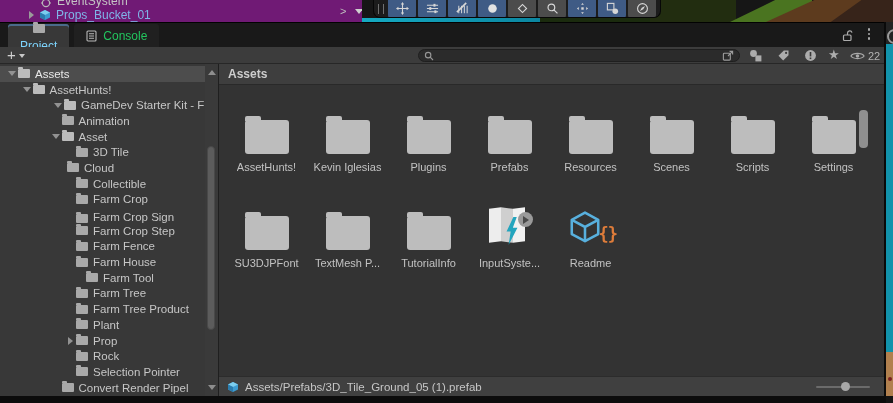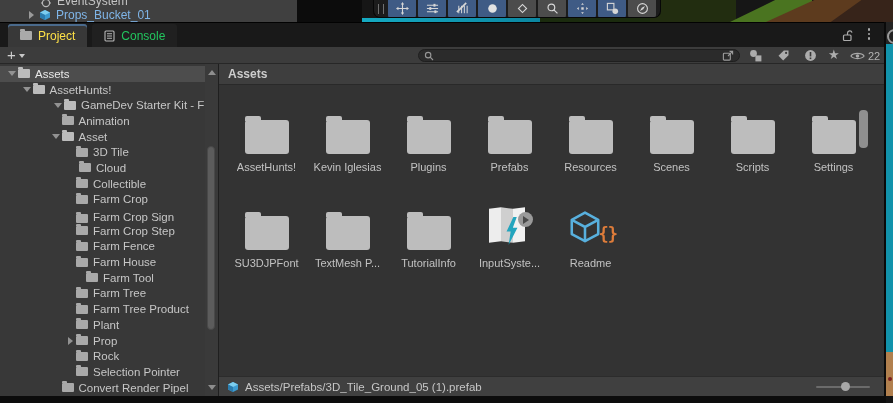--- a/index.html
+++ b/index.html
@@ -1,21 +1,21 @@
 <!DOCTYPE html>
 <html><head>
 <meta charset="utf-8">
 <style>
   html,body{margin:0;padding:0;background:#0c0c0c;}
   body{width:893px;height:403px;position:relative;overflow:hidden;
        font-family:"Liberation Sans",sans-serif;-webkit-font-smoothing:antialiased;}
   .abs{position:absolute;}
 
   
-  #hier{left:0;top:0;width:297px;height:22px;background:#404040;overflow:hidden;}
+  #hier{left:0;top:0;width:362px;height:22px;background:#701a75;overflow:hidden;}
   .h-row{position:absolute;display:flex;align-items:center;gap:5px;font-size:12px;color:#C4C4C4;white-space:nowrap;}
   #h-row-0{left:40px;top:-7px;height:16px;}
   #h-row-1{left:29px;top:7px;height:16px;color:#7FB5E8;}
   .tri-r{width:0;height:0;border-left:5px solid #9A9A9A;border-top:4px solid transparent;border-bottom:4px solid transparent;}
   #h-chevron{left:340px;top:5px;color:#BFBFBF;font-size:11px;}
   #h-caret{left:355px;top:9px;width:0;height:0;border-top:5px solid #CFCFCF;border-left:4px solid transparent;border-right:4px solid transparent;}
 
   
   #scene{left:362px;top:0;width:531px;height:22px;background:#161616;overflow:hidden;}
   #sc-greendark{position:absolute;left:288px;top:0;width:86px;height:22px;background:#222D10;}
@@ -28,21 +28,21 @@
   .ov-handle{width:4px;height:10px;border-left:1.5px solid #707070;border-right:1.5px solid #707070;margin-right:2px;flex:none;}
   .ov-btn{width:28px;height:18px;border-radius:0 0 3px 3px;display:flex;align-items:center;justify-content:center;flex:none;}
   .ov-btn.on{background:#3F5B85;}
   .ov-btn.off{background:#4C4C4C;}
   .ov-btn svg{display:block;}
 
   
   #tabbar{left:0;top:22px;width:886px;height:25px;background:#191919;border-top:1px solid #020202;box-sizing:border-box;}
   #tabs{position:absolute;left:8px;bottom:0;display:flex;align-items:flex-end;gap:5px;height:100%;}
   .tab{height:23px;display:flex;align-items:center;gap:6px;padding:0 12px;font-size:12px;border-radius:3px 3px 0 0;cursor:default;}
-  .tab.active{background:#383838;color:#fde047;box-shadow:inset 0 2px 0 #4A6A8C;}
+  .tab.active{background:#383838;color:#7dd3fc;box-shadow:inset 0 2px 0 #4A6A8C;flex-direction:column;}
   .tab.inactive{background:#202020;color:#22c55e;}
   .fold{width:12px;height:9px;background:#A9A9A9;border-radius:1px;position:relative;flex:none;}
   .fold:before{content:"";position:absolute;top:-2px;left:0;width:5px;height:2px;background:inherit;border-radius:1px 1px 0 0;}
   .fold.openf{background:#BCBCBC;}
   #tab-lock{right:32px;top:6px;}
   #tab-kebab{right:16px;top:5px;display:flex;flex-direction:column;gap:2px;}
   #tab-kebab i{width:2.5px;height:2.5px;border-radius:50%;background:#ABABAB;}
 
   
   #pwtoolbar{left:0;top:47px;width:886px;height:17px;background:#3C3C3C;border-bottom:1px solid #272727;box-sizing:border-box;}
@@ -301,21 +301,21 @@
         <i></i>
       </span>
       <span class="fold openf"></span>
       <span class="tlabel">Asset</span>
     </div>
     <div class="trow" style="padding-left: 64px;">
       <span class="twisty none"></span>
       <span class="fold"></span>
       <span class="tlabel">3D Tile</span>
     </div>
-    <div class="trow" style="padding-left: 55px; margin-left: 12px;">
+    <div class="trow" style="padding-left: 55px;">
       <span class="twisty none"></span>
       <span class="fold"></span>
       <span class="tlabel">Cloud</span>
     </div>
     <div class="trow" style="padding-left: 64px;">
       <span class="twisty none"></span>
       <span class="fold"></span>
       <span class="tlabel">Collectible</span>
     </div>
     <div class="trow" style="padding-left: 64px;">

